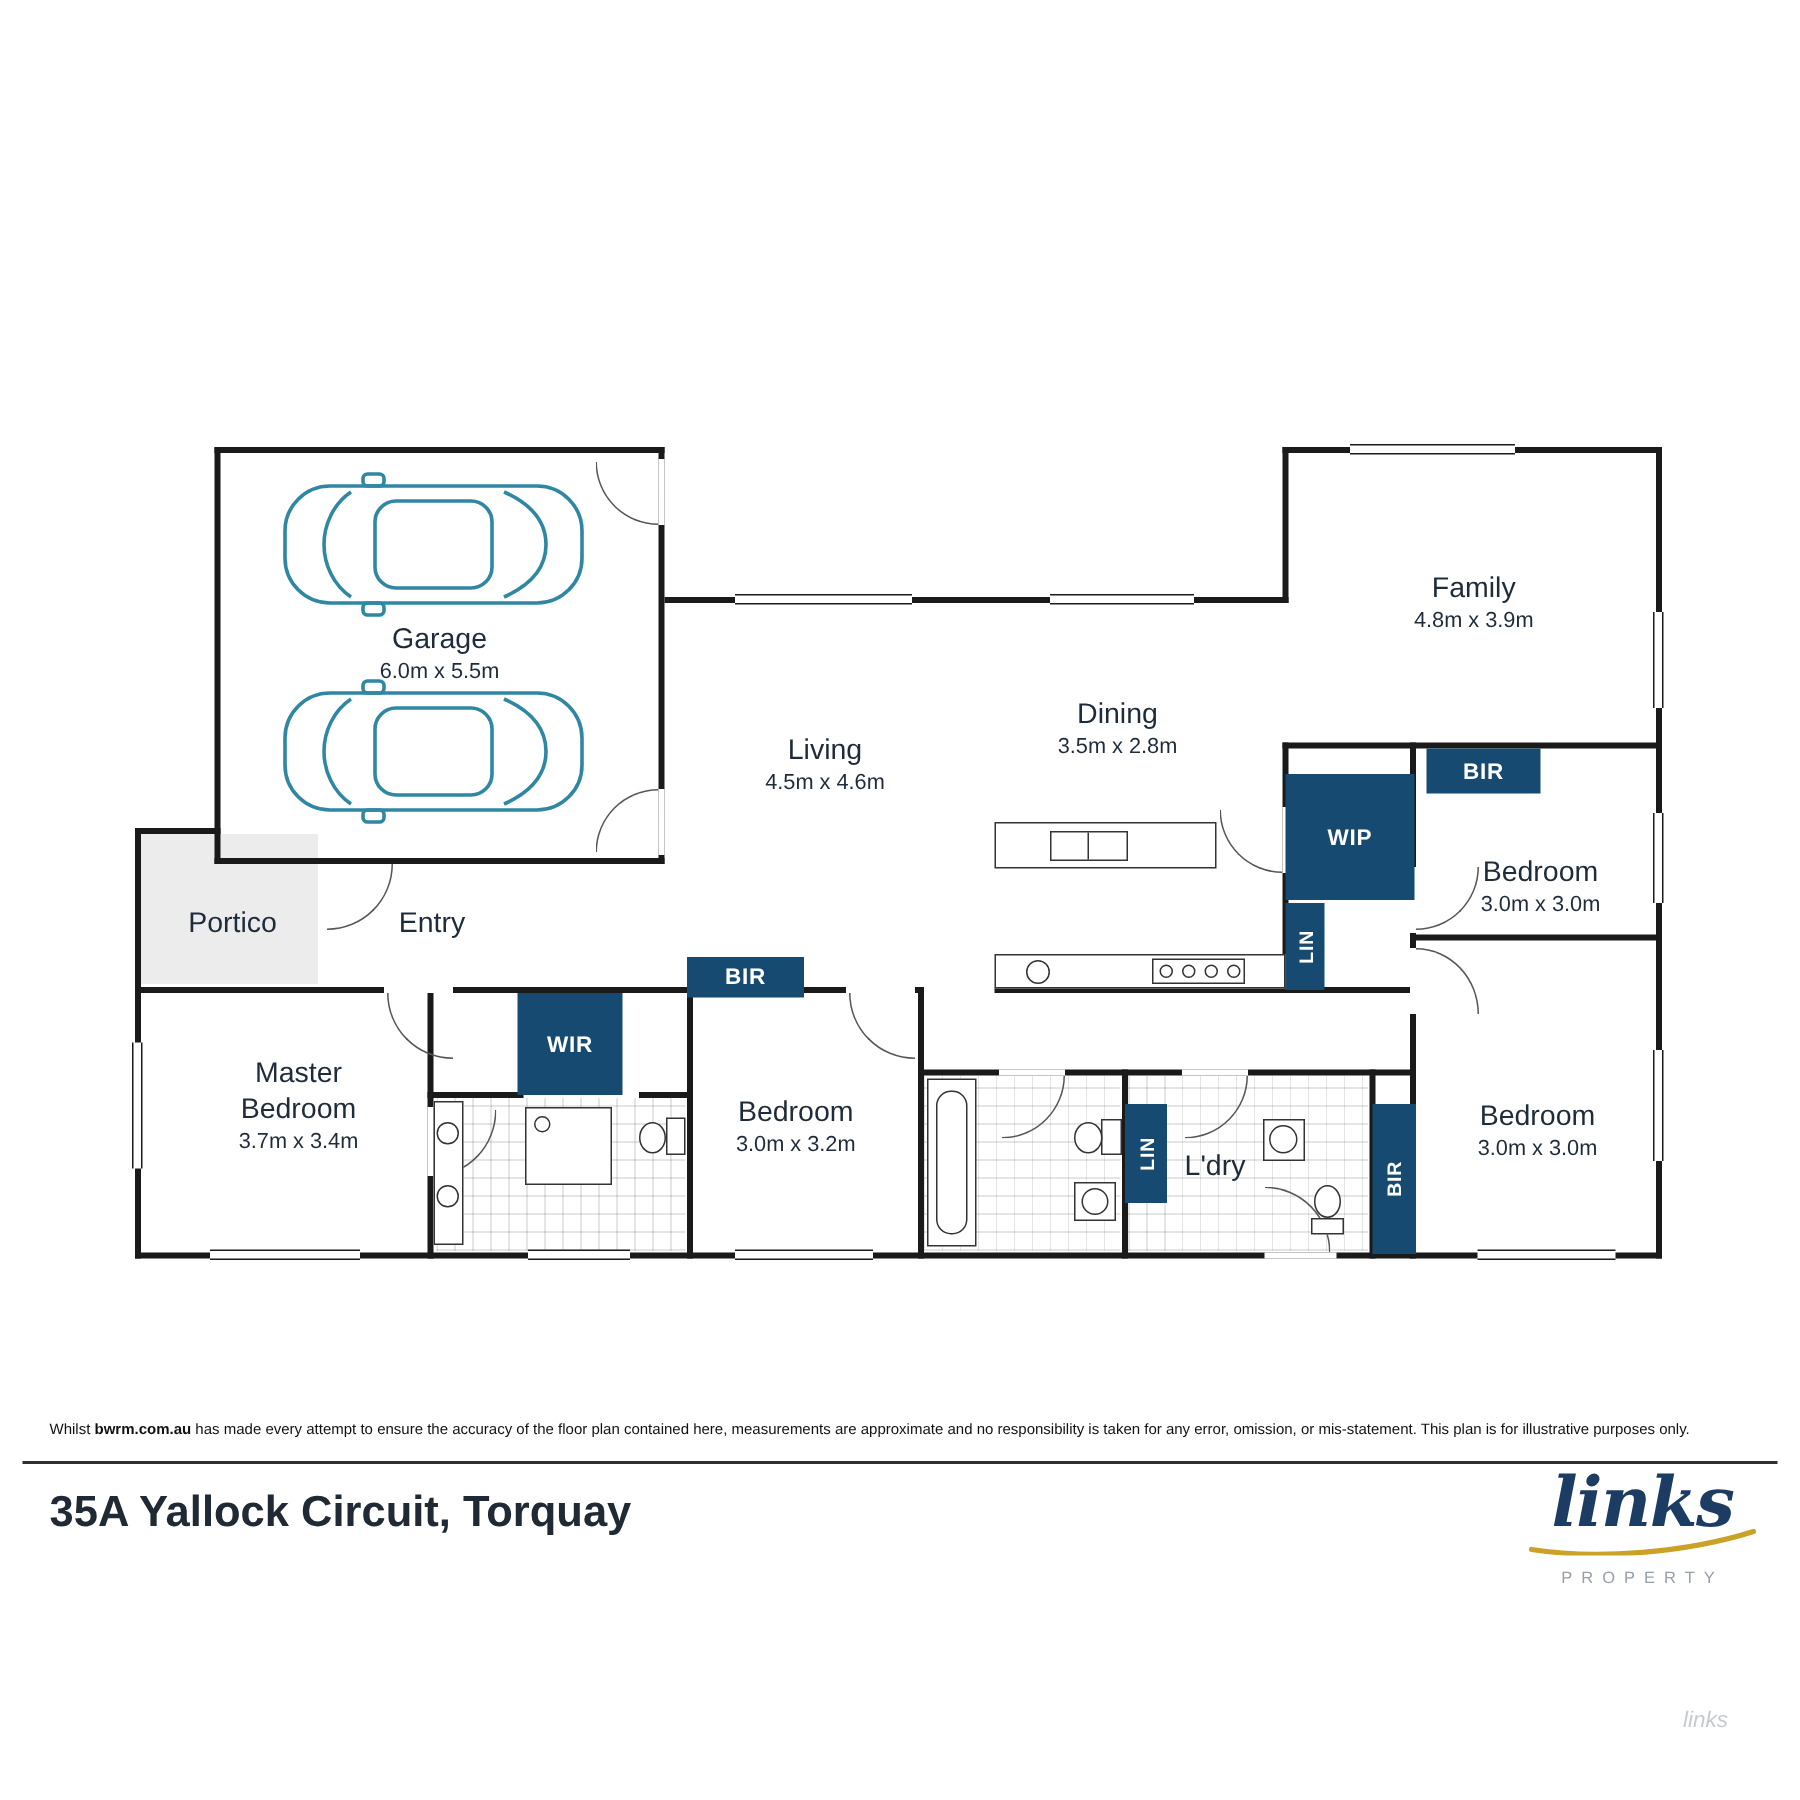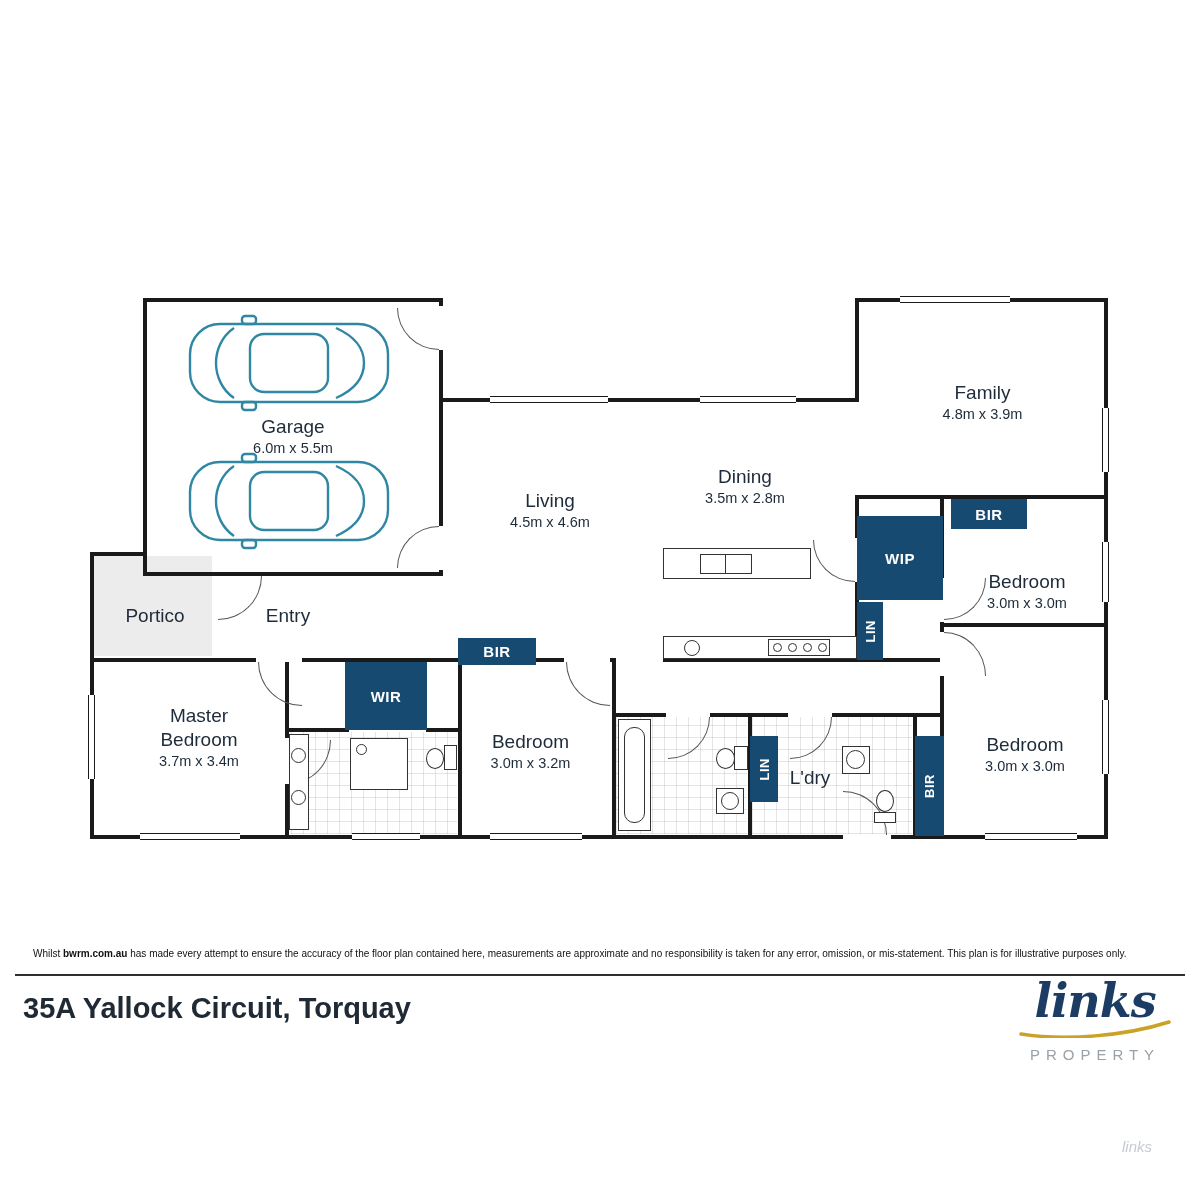--- a/index.html
+++ b/index.html
@@ -37,21 +37,21 @@
   .circ{position:absolute;border:1.3px solid #333;border-radius:50%;background:#fff;z-index:2}
   .oval{position:absolute;border:1.3px solid #333;border-radius:50%;background:#fff;z-index:2}
   .car{position:absolute;z-index:1}
   .portico-bg{position:absolute;background:#ececec;z-index:0}
   .footer-line{position:absolute;background:#2f2f2f;z-index:5}
   .disclaimer{position:absolute;font-size:10px;color:#111;white-space:nowrap;z-index:5}
   .disclaimer b{font-weight:bold}
   .address{position:absolute;font-size:29px;font-weight:bold;color:#202a35;z-index:5}
   .logo{position:absolute;width:180px;text-align:center;z-index:5}
   .logo .brand{font-family:"DejaVu Serif","Liberation Serif",serif;font-style:italic;font-weight:bold;font-size:46px;color:var(--logo-navy);letter-spacing:-1px;line-height:1}
-  .logo .subtitle{font-size:15px;letter-spacing:6px;color:var(--logo-gray);margin-top:4px}
+  .logo .subtitle{font-size:11px;letter-spacing:6px;color:var(--logo-gray);margin-top:4px}
   .watermark{position:absolute;font-style:italic;font-size:15px;color:#c6cad0;z-index:5}
 </style>
 </head>
 <body>
 
 <div class="page">
 
   <div class="portico-bg" style="left:94px;top:556px;width:118px;height:100px"></div>
   <div class="tile" style="left:291px;top:732px;width:166px;height:102px"></div>
   <div class="tile" style="left:616px;top:717px;width:131px;height:117px"></div>
@@ -176,21 +176,21 @@
 
   <div class="navy" style="left:857px;top:516px;width:86px;height:84px">
     <span>WIP</span>
   </div>
   <div class="navy" style="left:951px;top:499px;width:76px;height:30px">
     <span>BIR</span>
   </div>
   <div class="navy vert" style="left:857px;top:602px;width:26px;height:58px;font-size:13px">
     <span>LIN</span>
   </div>
-  <div class="navy" style="left:345px;top:662px;width:82px;height:68px">
+  <div class="navy" style="left:345px;top:662px;width:70px;height:68px">
     <span>WIR</span>
   </div>
   <div class="navy" style="left:458px;top:638px;width:78px;height:27px">
     <span>BIR</span>
   </div>
   <div class="navy vert" style="left:750px;top:736px;width:28px;height:66px;font-size:13px">
     <span>LIN</span>
   </div>
   <div class="navy vert" style="left:915px;top:736px;width:29px;height:100px;font-size:13px">
     <span>BIR</span>
@@ -235,21 +235,21 @@
     <div class="nm">Entry</div>
   </div>
   <div class="label" style="left:772px;top:766px;width:76px">
     <div class="nm">L'dry</div>
   </div>
 
   <div class="disclaimer" style="left:33px;top:948px;width:1140px">
     <span>Whilst </span><b>bwrm.com.au</b><span> has made every attempt to ensure the accuracy of the floor plan contained here, measurements are approximate and no responsibility is taken for any error, omission, or mis-statement. This plan is for illustrative purposes only.</span>
   </div>
   <div class="footer-line" style="left:15px;top:974px;width:1170px;height:2px"></div>
-  <div class="address" style="left:23px;top:992px">35A Yallock Circuit, Torquay</div>
+  <div class="address" style="left:33px;top:992px">35A Yallock Circuit, Torquay</div>
 
   <div class="logo" style="left:1005px;top:978px">
     <div class="brand">links</div>
     <svg width="160" height="18" viewBox="0 0 160 18" style="margin-top:-8px">
       <path d="M6,14 C50,21 110,16 154,2" fill="none" stroke="#c9a227" stroke-width="3.5" stroke-linecap="round"></path>
     </svg>
     <div class="subtitle">PROPERTY</div>
   </div>
 
   <div class="watermark" style="left:1122px;top:1138px">links</div>

